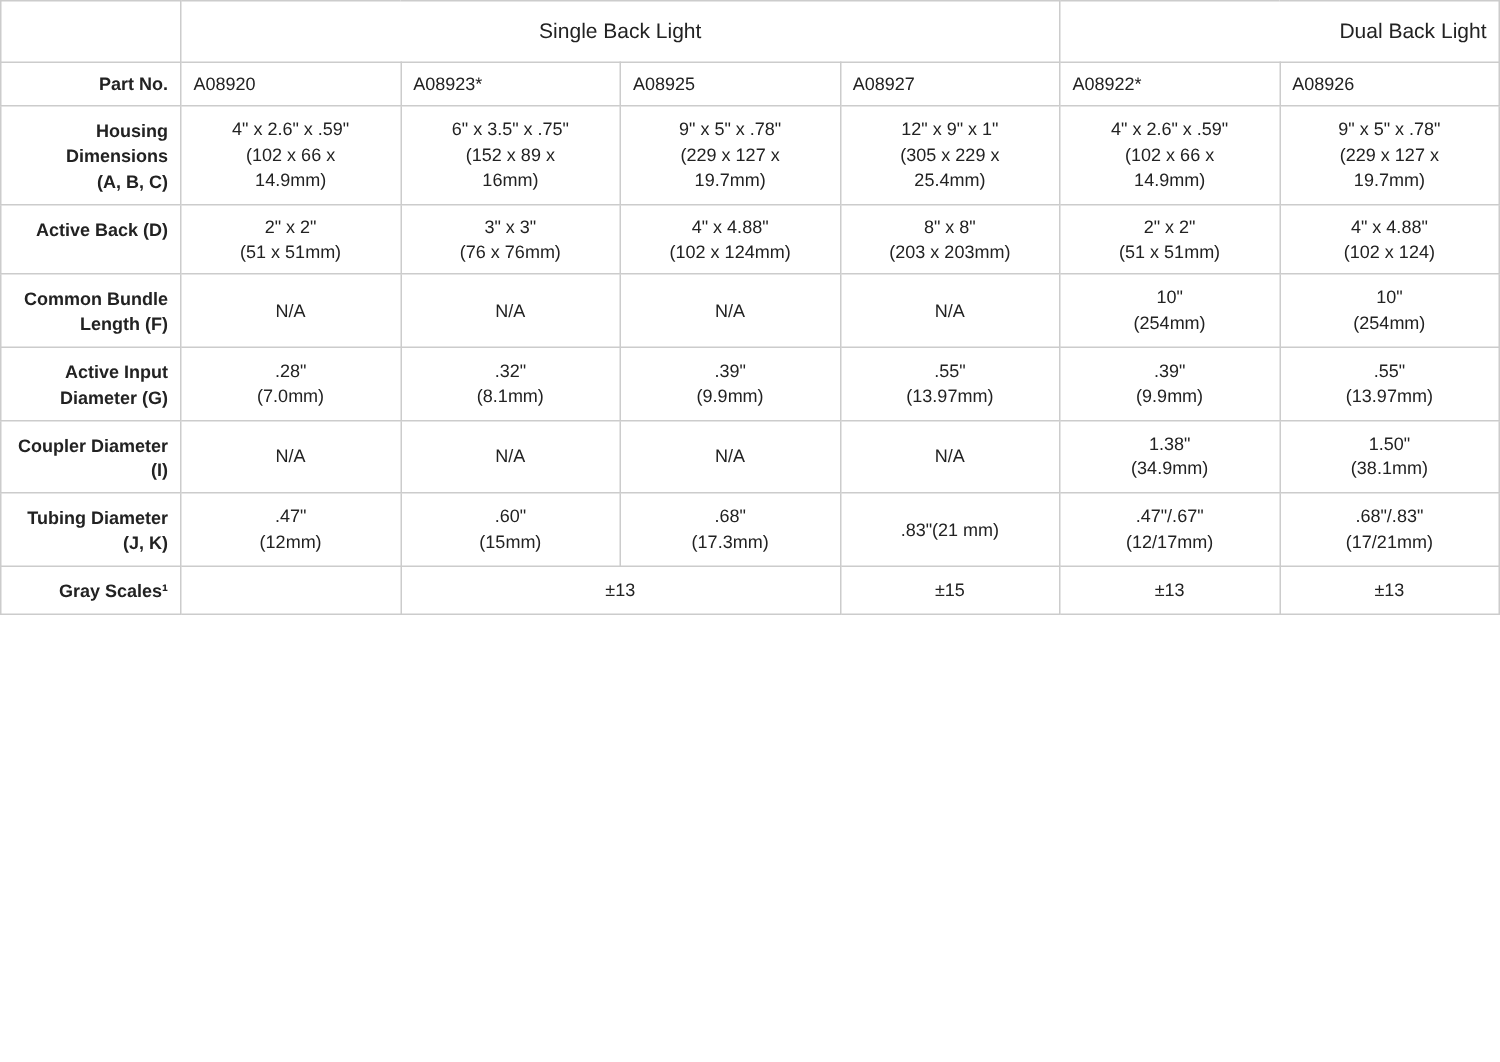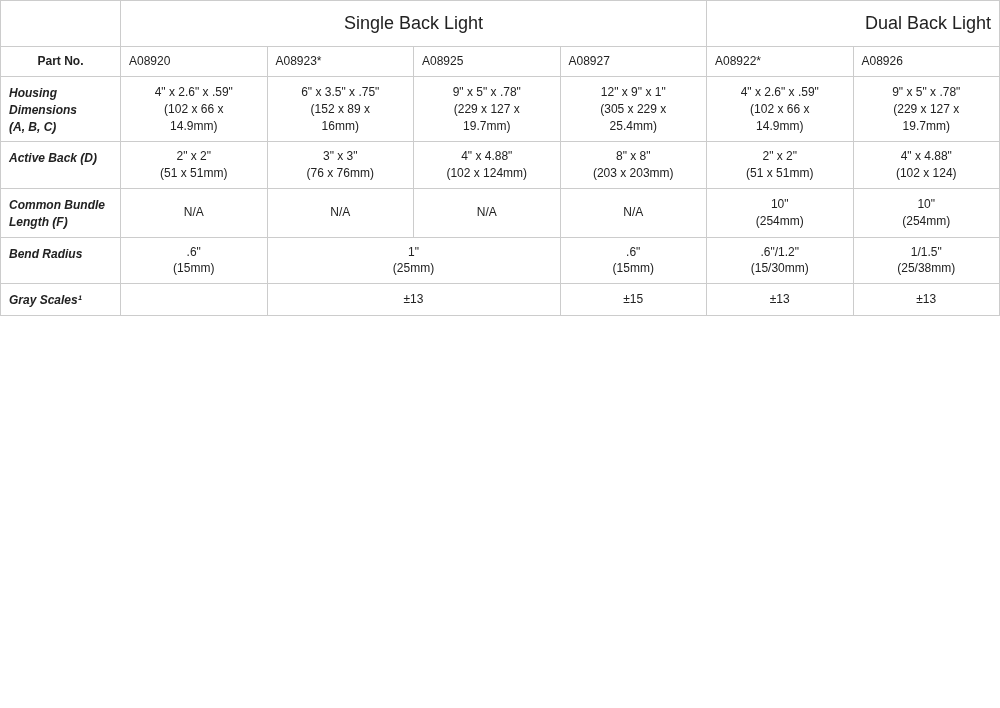--- a/index.html
+++ b/index.html
@@ -20,43 +20,42 @@
       border: 1px solid #ccc;
       padding: 6px 8px;
       vertical-align: middle;
       line-height: 1.4;
     }
     .col-desc { width: 120px; }
     .part-row td {
       font-size: 12px;
     }
     .part-row td.desc-cell {
-      text-align: center;
+      text-align: right;
       font-weight: bold;
     }
     
     .data-row td {
       text-align: center;
       vertical-align: middle;
     }
     .data-row td.desc-cell {
-      text-align: left;
+      text-align: right;
       font-weight: bold;
       vertical-align: top;
       padding-top: 8px;
-      font-style: italic;
     }
     
     .desc-cell {
       background: #fff;
     }
     
     .top-header th {
       text-align: center;
-      font-size: 18px;
+      font-size: 14px;
       font-weight: normal;
       padding: 10px 8px;
       border: 1px solid #ccc;
     }
     .top-header th.empty-desc {
       background: #fff;
       border: 1px solid #ccc;
     }
     .top-header th.single-group {
       background: #fff;
@@ -114,32 +113,51 @@
     <tr class="data-row">
       <td class="desc-cell" style="font-weight:bold; vertical-align:top; padding-top:8px;">Common Bundle<br>Length (F)</td>
       <td>N/A</td>
       <td>N/A</td>
       <td>N/A</td>
       <td>N/A</td>
       <td>10"<br>(254mm)</td>
       <td>10"<br>(254mm)</td>
     </tr>
 
-
-
+    <tr class="data-row">
+      <td class="desc-cell" style="font-weight:bold; vertical-align:top; padding-top:8px;">Active Input<br>Diameter (G)</td>
+      <td>.28"<br>(7.0mm)</td>
+      <td>.32"<br>(8.1mm)</td>
+      <td>.39"<br>(9.9mm)</td>
+      <td>.55"<br>(13.97mm)</td>
+      <td>.39"<br>(9.9mm)</td>
+      <td>.55"<br>(13.97mm)</td>
+    </tr>
 
 
     <tr class="data-row">
-      <td class="desc-cell" style="font-weight:bold;">Bend Radius</td>
-      <td>.6"<br>(15mm)</td>
-      <td colspan="2" style="text-align:center;">1"<br>(25mm)</td>
-      <td>.6"<br>(15mm)</td>
-      <td>.6"/1.2"<br>(15/30mm)</td>
-      <td>1/1.5"<br>(25/38mm)</td>
+      <td class="desc-cell" style="font-weight:bold; vertical-align:top; padding-top:8px;">Coupler Diameter<br>(I)</td>
+      <td>N/A</td>
+      <td>N/A</td>
+      <td>N/A</td>
+      <td>N/A</td>
+      <td>1.38"<br>(34.9mm)</td>
+      <td>1.50"<br>(38.1mm)</td>
     </tr>
+
+    <tr class="data-row">
+      <td class="desc-cell" style="font-weight:bold; vertical-align:top; padding-top:8px;">Tubing Diameter<br>(J, K)</td>
+      <td>.47"<br>(12mm)</td>
+      <td>.60"<br>(15mm)</td>
+      <td>.68"<br>(17.3mm)</td>
+      <td>.83"(21 mm)</td>
+      <td>.47"/.67"<br>(12/17mm)</td>
+      <td>.68"/.83"<br>(17/21mm)</td>
+    </tr>
+
 
     <tr class="data-row">
       <td class="desc-cell" style="font-weight:bold;">Gray Scales¹</td>
       <td></td>
       <td colspan="2" style="text-align:center;">±13</td>
       <td>±15</td>
       <td>±13</td>
       <td>±13</td>
     </tr>
   </tbody>

